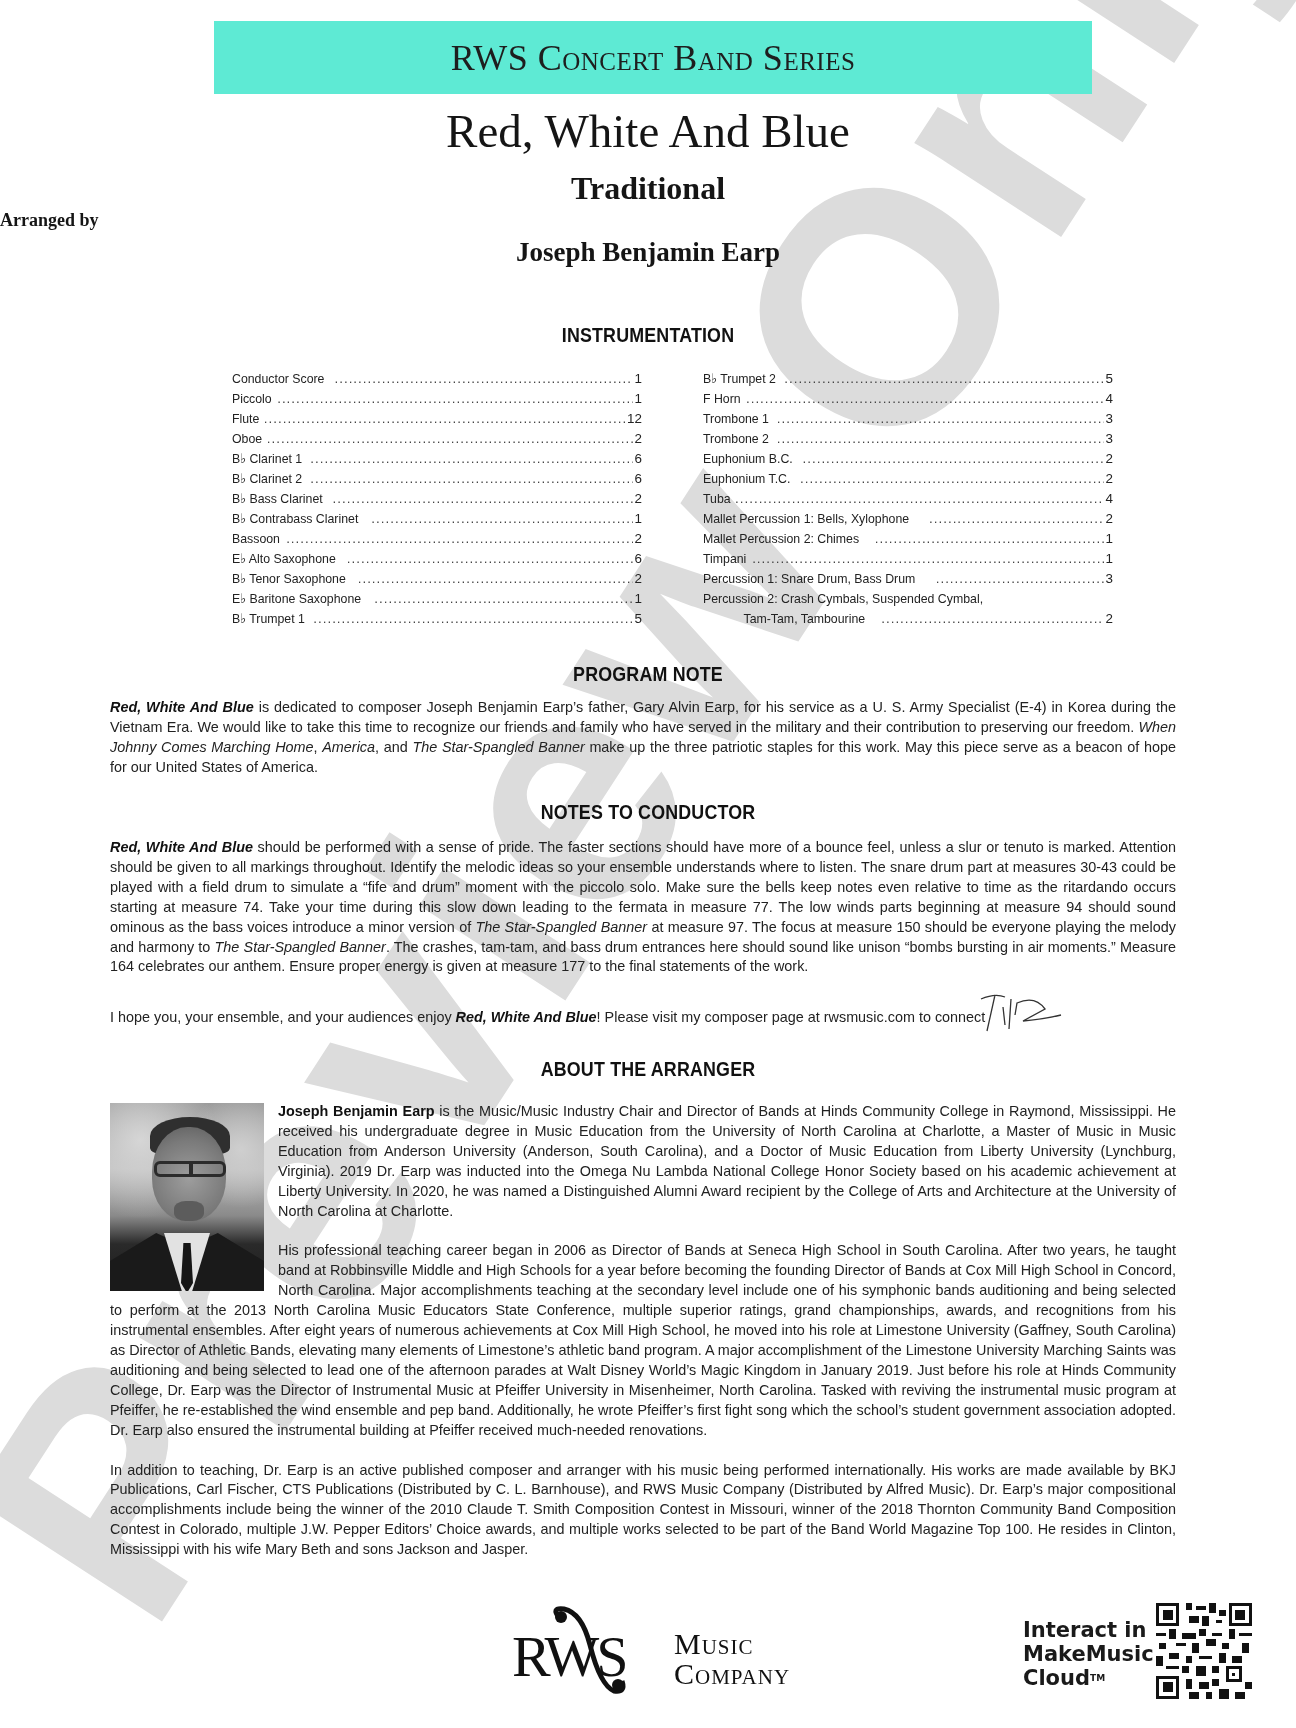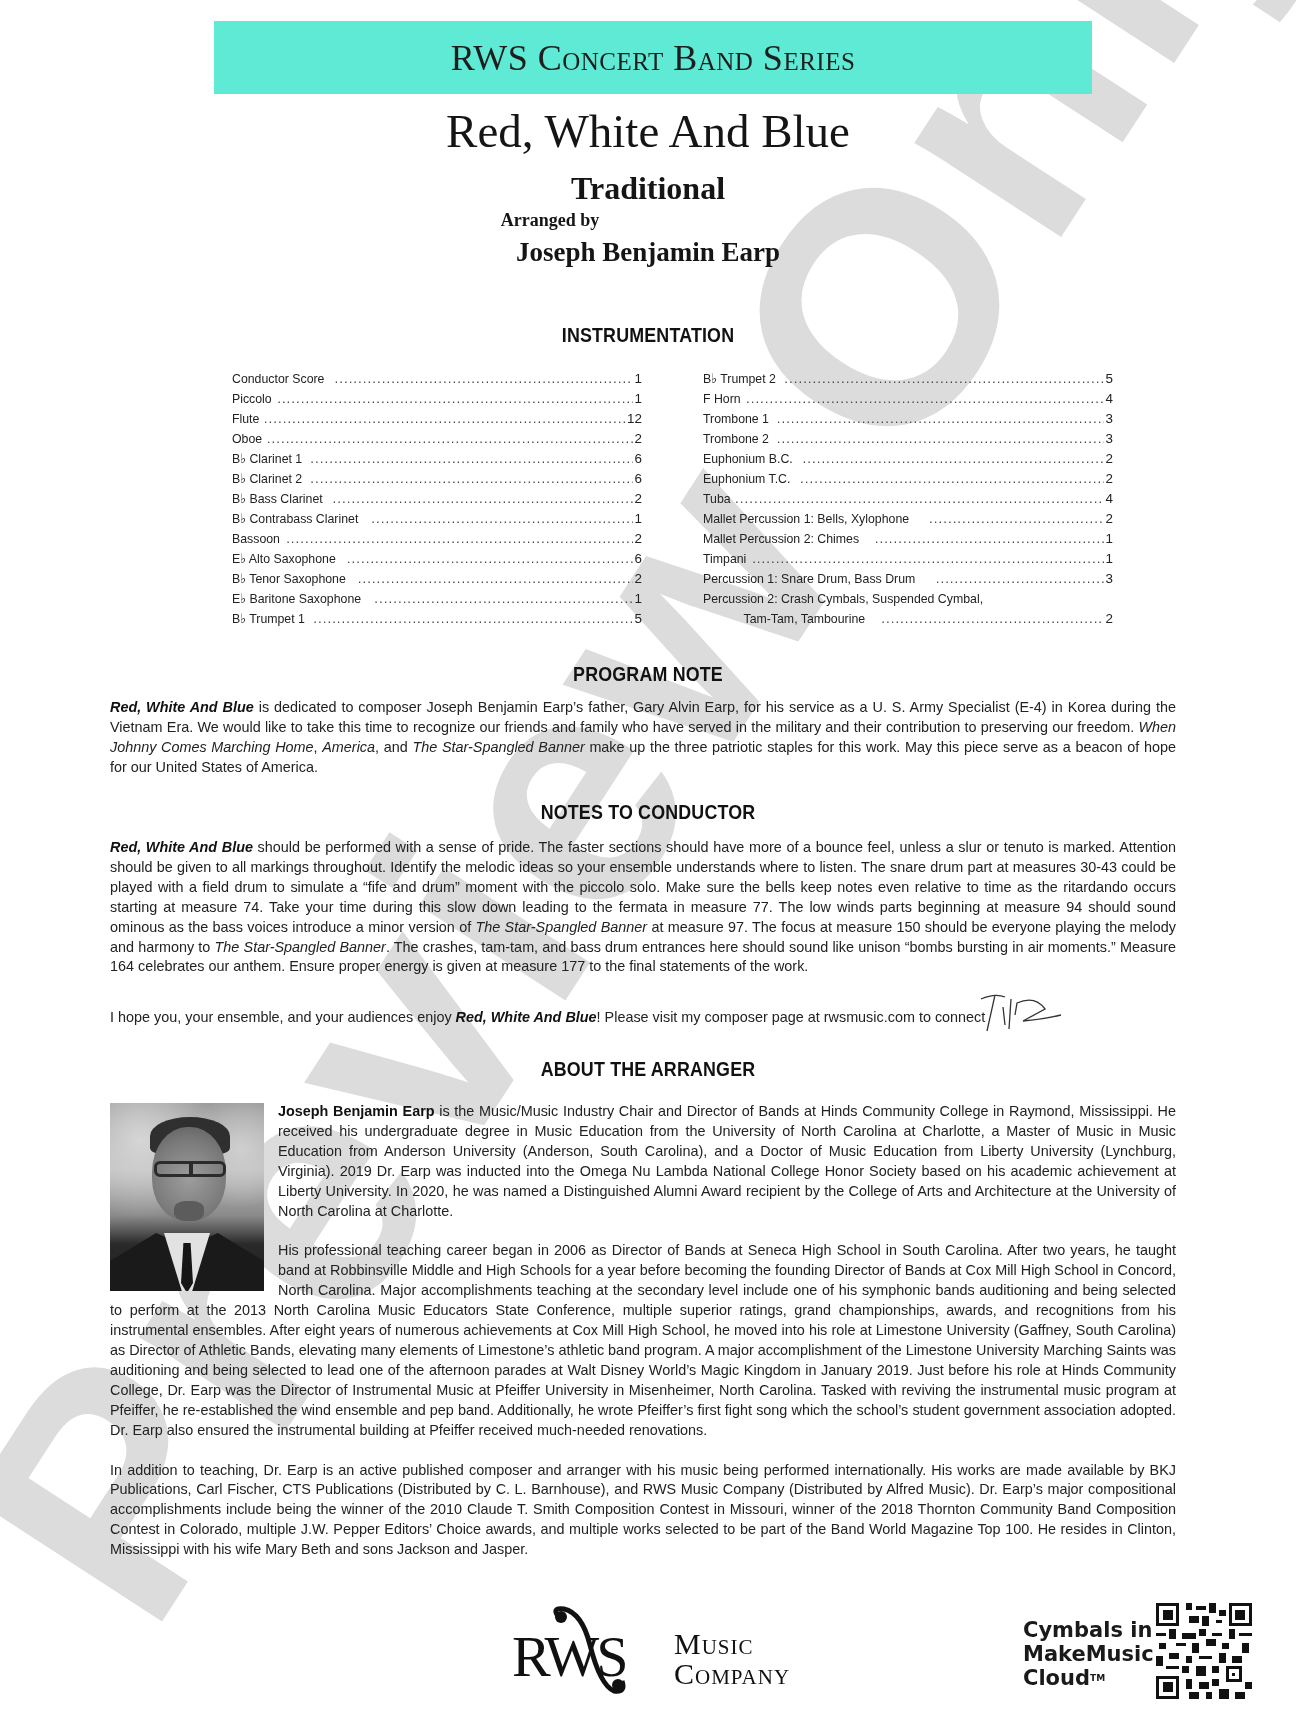--- a/index.html
+++ b/index.html
@@ -3,21 +3,21 @@
 <meta charset="utf-8">
 <style>
   html, body { margin: 0; padding: 0; background: #ffffff; }
   body { width: 1296px; height: 1728px; position: relative; overflow: hidden; color: #1a1a1a; }
 
   .series-bar { position: absolute; left: 214px; top: 21px; width: 878px; height: 73px; background: #5eead4; display: flex; align-items: center; justify-content: center; }
   .series-bar span { font-family: "Liberation Serif", serif; font-size: 36px; color: #1e1e1e; font-variant: small-caps; letter-spacing: 0.5px; }
 
   .title { position: absolute; left: 0; width: 1296px; top: 104px; text-align: center; font-family: "Liberation Serif", serif; font-size: 47px; color: #151515; }
   .composer { position: absolute; left: 0; width: 1296px; top: 170px; text-align: center; font-family: "Liberation Serif", serif; font-weight: bold; font-size: 32px; color: #151515; }
-  .arranged-label { position: absolute; left: 0; width: 1100px; top: 210px; text-align: center; font-family: "Liberation Serif", serif; font-weight: bold; font-size: 18px; color: #151515; }
+  .arranged-label { position: absolute; left: 0; width: 1100px; top: 210px; text-align: left; font-family: "Liberation Serif", serif; font-weight: bold; font-size: 18px; color: #151515; }
   .arranger { position: absolute; left: 0; width: 1296px; top: 237px; text-align: center; font-family: "Liberation Serif", serif; font-weight: bold; font-size: 27px; color: #151515; }
 
   .heading { position: absolute; left: 0; width: 1296px; text-align: center; font-family: "Liberation Sans", sans-serif; font-weight: bold; font-size: 21px; color: #111; transform: scaleX(0.85); transform-origin: center; letter-spacing: 0.2px; }
 
   .instr-col { position: absolute; top: 369px; width: 410px; font-family: "Liberation Sans", sans-serif; font-size: 13.4px; line-height: 20px; color: #222; }
   .instr-col.left { left: 232px; }
   .instr-col.right { left: 668px; margin-left: 35px; }
   .instr-row { display: flex; align-items: baseline; white-space: nowrap; height: 20px; }
   .instr-row .name { flex: 0 0 auto; transform: scaleX(0.92); transform-origin: left; }
   .instr-row .dots { flex: 1 1 auto; overflow: hidden; margin: 0 2px; color: #444; letter-spacing: 1px; }
@@ -247,21 +247,21 @@
     <circle cx="88" cy="80" r="6" fill="#111"></circle>
   </svg>
   <span class="logo-rws">RWS</span>
   <div class="logo-company">
     <div>Music</div>
     <div>Company</div>
   </div>
 </div>
 
 <div class="cloud-text">
-  <div>Cymbals in</div>
+  <div>Interact in</div>
   <div>MakeMusic</div>
   <div><span>Cloud</span><sup>TM</sup></div>
 </div>
 
 <svg class="qr" viewBox="0 0 29 29" xmlns="http://www.w3.org/2000/svg" shape-rendering="crispEdges">
   <rect width="29" height="29" fill="#fff"></rect>
   <g fill="#111">
     <rect x="0" y="0" width="7" height="7"></rect>
       <rect x="1" y="1" width="5" height="5" fill="#fff"></rect>
       <rect x="2" y="2" width="3" height="3"></rect>

